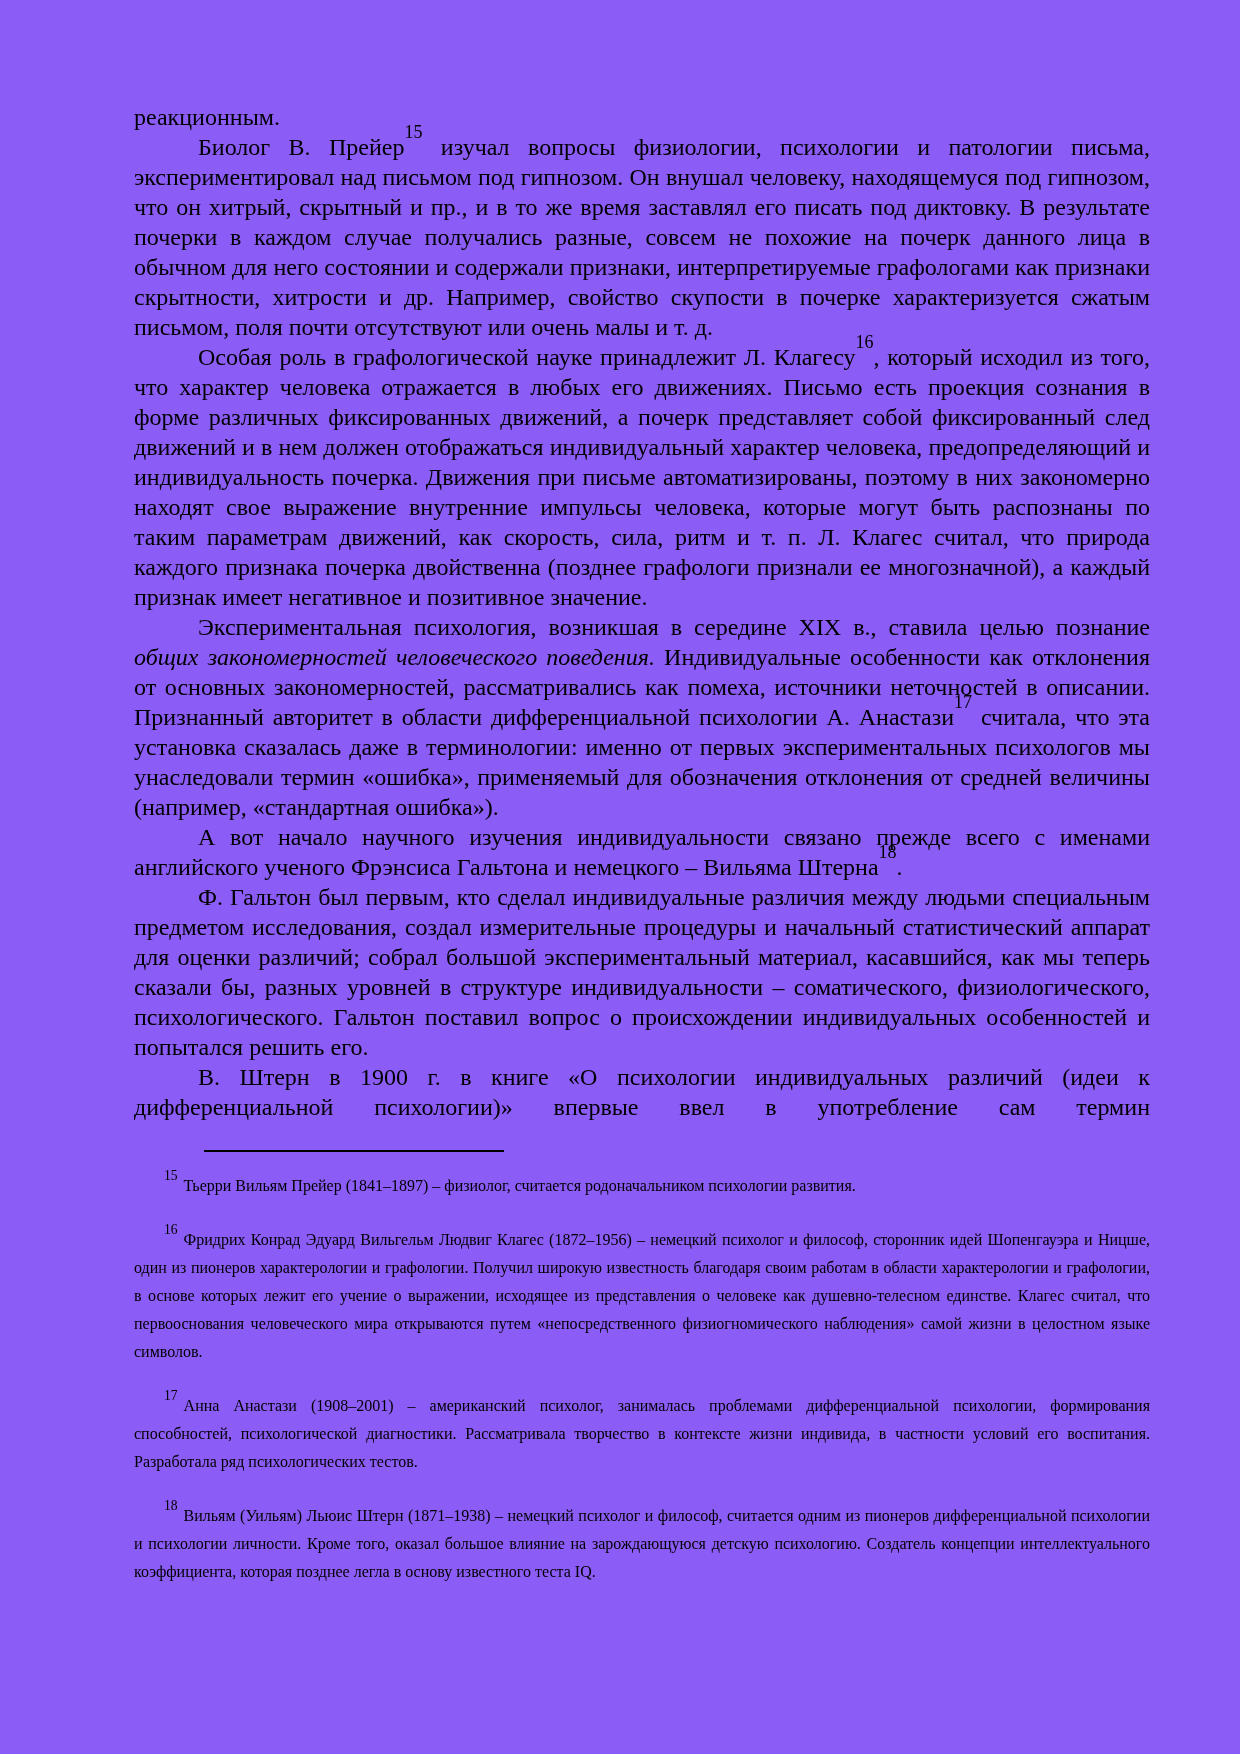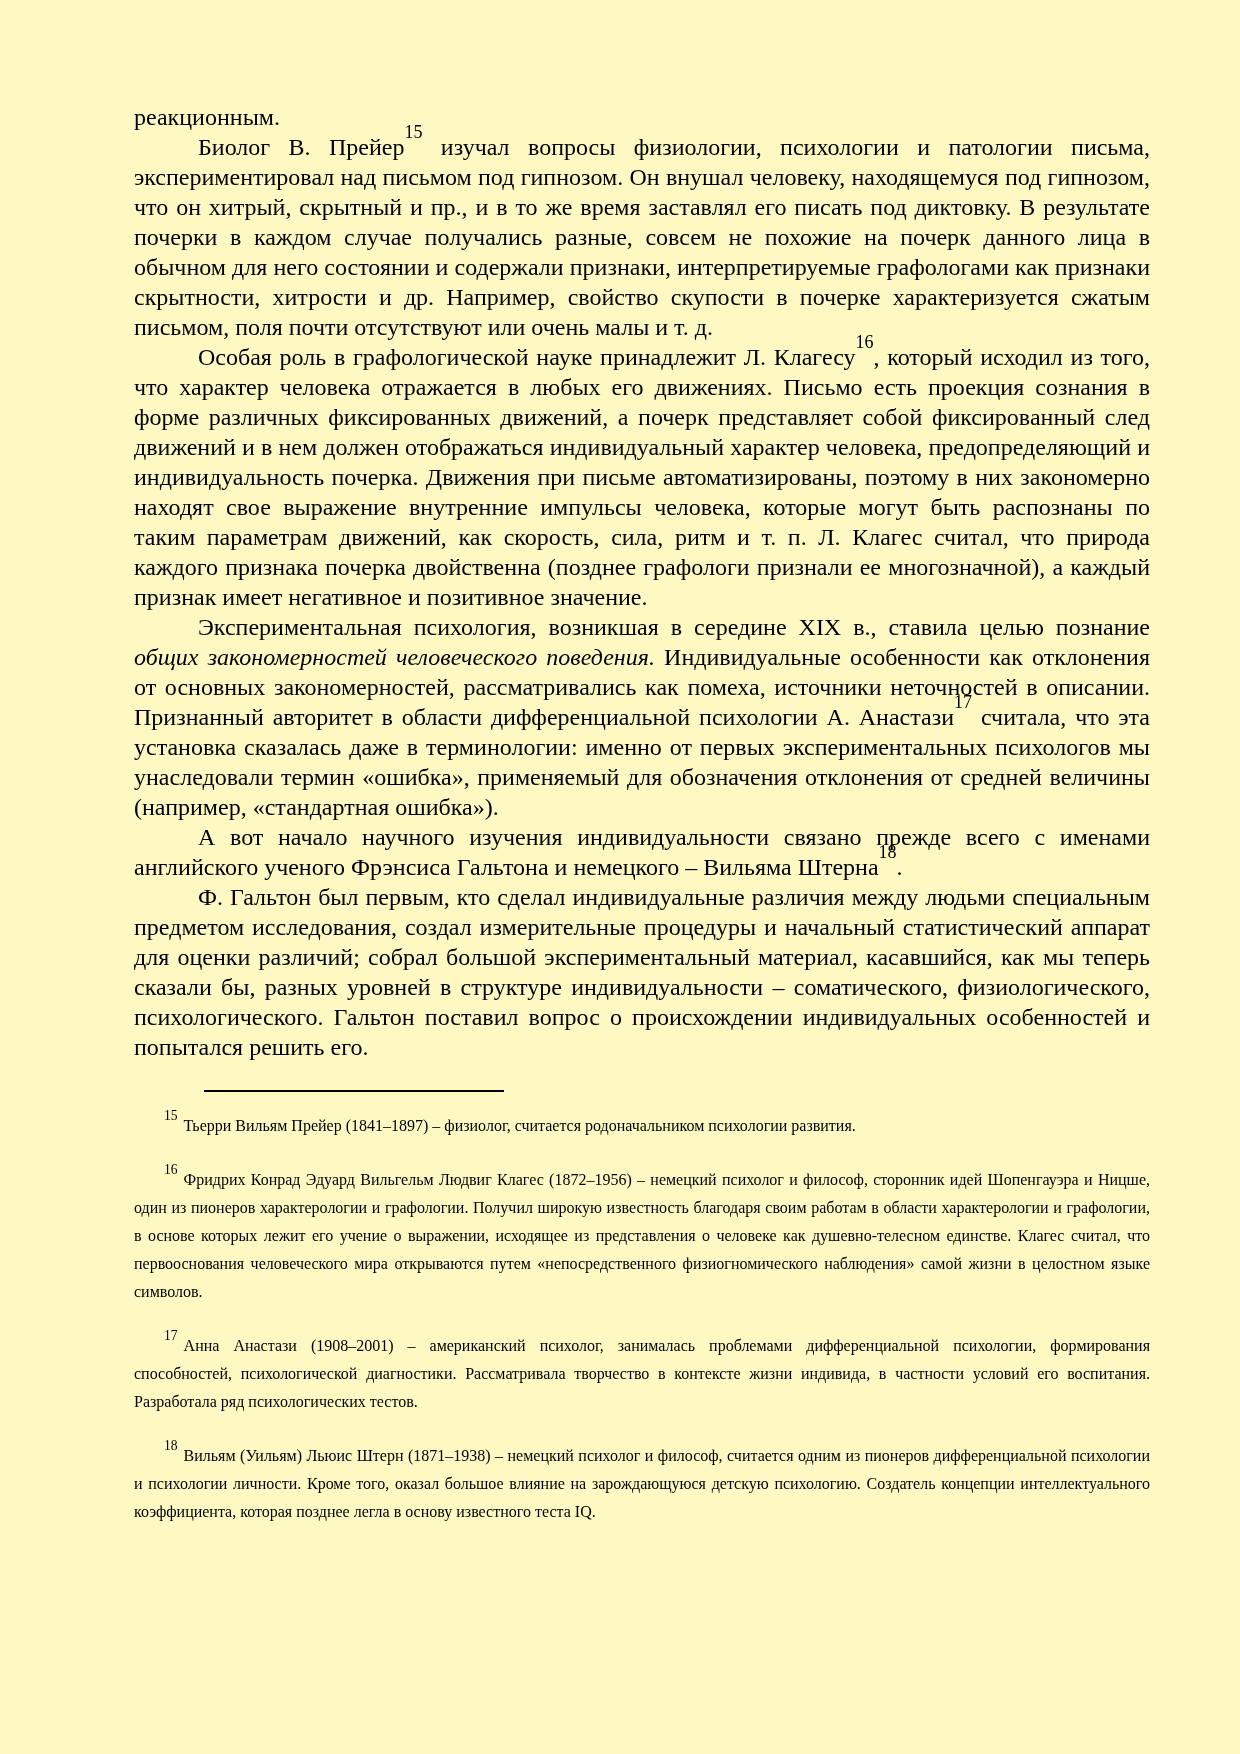--- a/index.html
+++ b/index.html
@@ -5,21 +5,21 @@
   html, body {
     margin: 0;
     padding: 0;
     background: #ffffff;
   }
   .page {
     position: relative;
     width: 1240px;
     height: 1754px;
     box-sizing: border-box;
-    background: #fef9c3;
+    background: #8b5cf6;
     color: #000000;
     padding: 102px 90px 0 134px;
     overflow: hidden;
     font-family: "Liberation Serif", "DejaVu Serif", serif;
   }
   .main-text {
     font-size: 24px;
     line-height: 30px;
     text-align: justify;
   }
@@ -70,20 +70,21 @@
 <body>
 
 <div class="page">
   <div class="main-text">
       <p class=""><span>реакционным.</span></p>
       <p class="indent"><span>Биолог В. Прейер</span><sup class="fnref">15</sup><span> изучал вопросы физиологии, психологии и патологии письма, экспериментировал над письмом под гипнозом. Он внушал человеку, находящемуся под гипнозом, что он хитрый, скрытный и пр., и в то же время заставлял его писать под диктовку. В результате почерки в каждом случае получались разные, совсем не похожие на почерк данного лица в обычном для него состоянии и содержали признаки, интерпретируемые графологами как признаки скрытности, хитрости и др. Например, свойство скупости в почерке характеризуется сжатым письмом, поля почти отсутствуют или очень малы и т. д.</span></p>
       <p class="indent"><span>Особая роль в графологической науке принадлежит Л. Клагесу</span><sup class="fnref">16</sup><span>, который исходил из того, что характер человека отражается в любых его движениях. Письмо есть проекция сознания в форме различных фиксированных движений, а почерк представляет собой фиксированный след движений и в нем должен отображаться индивидуальный характер человека, предопределяющий и индивидуальность почерка. Движения при письме автоматизированы, поэтому в них закономерно находят свое выражение внутренние импульсы человека, которые могут быть распознаны по таким параметрам движений, как скорость, сила, ритм и т. п. Л. Клагес считал, что природа каждого признака почерка двойственна (позднее графологи признали ее многозначной), а каждый признак имеет негативное и позитивное значение.</span></p>
       <p class="indent"><span>Экспериментальная психология, возникшая в середине XIX в., ставила целью познание </span><em class="run-italic">общих закономерностей человеческого поведения.</em><span>  Индивидуальные особенности как отклонения от основных закономерностей, рассматривались как помеха, источники неточностей в описании. Признанный авторитет в области дифференциальной психологии А. Анастази</span><sup class="fnref">17</sup><span> считала, что эта установка сказалась даже в терминологии: именно от первых экспериментальных психологов мы унаследовали термин «ошибка», применяемый для обозначения отклонения от средней величины (например, «стандартная ошибка»).</span></p>
       <p class="indent"><span>А вот начало научного изучения индивидуальности связано прежде всего с именами английского ученого Фрэнсиса Гальтона и немецкого – Вильяма Штерна</span><sup class="fnref">18</sup><span>.</span></p>
       <p class="indent"><span>Ф. Гальтон был первым, кто сделал индивидуальные различия между людьми специальным предметом исследования, создал измерительные процедуры и начальный статистический аппарат для оценки различий; собрал большой экспериментальный материал, касавшийся, как мы теперь сказали бы, разных уровней в структуре индивидуальности – соматического, физиологического, психологического. Гальтон поставил вопрос о происхождении индивидуальных особенностей и попытался решить его.</span></p>
+      <p class="indent jlast"><span>В. Штерн в 1900 г. в книге «О психологии индивидуальных различий (идеи к дифференциальной психологии)» впервые ввел в употребление сам термин</span></p>
     </div>
   <div class="fn-separator"></div>
   <div class="footnotes">
       <p class="footnote"><sup class="fnnum">15</sup><span>Тьерри Вильям Прейер (1841–1897) – физиолог, считается родоначальником психологии развития.</span></p>
       <p class="footnote"><sup class="fnnum">16</sup><span>Фридрих Конрад Эдуард Вильгельм Людвиг Клагес (1872–1956) – немецкий психолог и философ, сторонник идей Шопенгауэра и Ницше, один из пионеров характерологии и графологии. Получил широкую известность благодаря своим работам в области характерологии и графологии, в основе которых лежит его учение о выражении, исходящее из представления о человеке как душевно-телесном единстве. Клагес считал, что первооснования человеческого мира открываются путем «непосредственного физиогномического наблюдения» самой жизни в целостном языке символов.</span></p>
       <p class="footnote"><sup class="fnnum">17</sup><span>Анна Анастази (1908–2001) – американский психолог, занималась проблемами дифференциальной психологии, формирования способностей, психологической диагностики. Рассматривала творчество в контексте жизни индивида, в частности условий его воспитания. Разработала ряд психологических тестов.</span></p>
       <p class="footnote"><sup class="fnnum">18</sup><span>Вильям (Уильям) Льюис Штерн (1871–1938) – немецкий психолог и философ, считается одним из пионеров дифференциальной психологии и психологии личности. Кроме того, оказал большое влияние на зарождающуюся детскую психологию. Создатель концепции интеллектуального коэффициента, которая позднее легла в основу известного теста IQ.</span></p>
     </div>
 </div>
 

